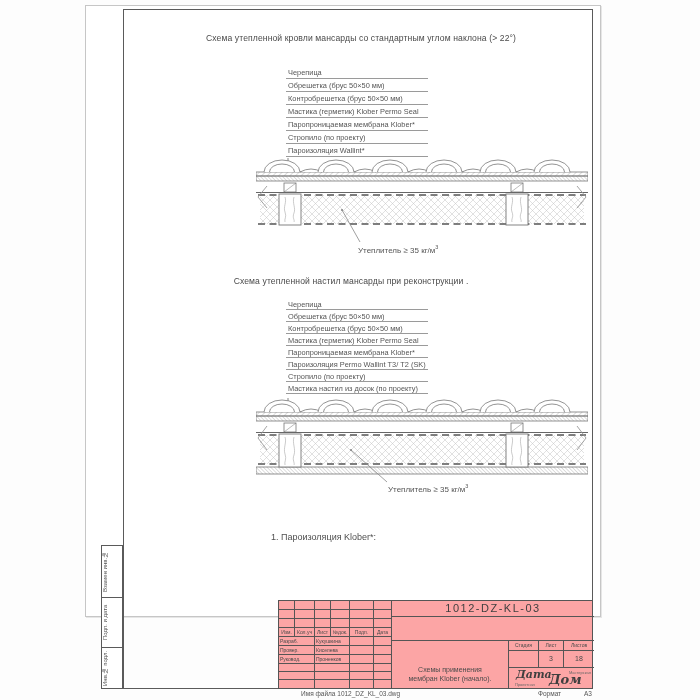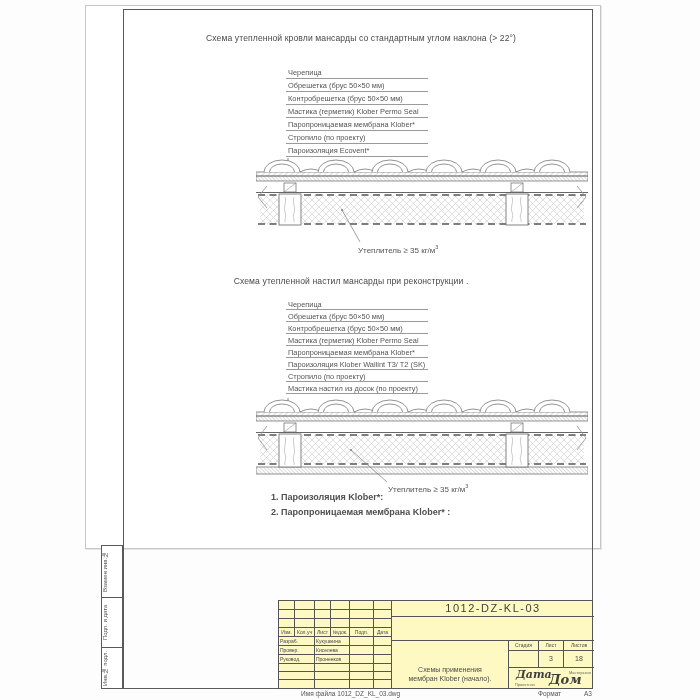--- a/index.html
+++ b/index.html
@@ -1,17 +1,17 @@
 <!DOCTYPE html>
 <html><head>
 <meta charset="utf-8">
 <style>
   * { margin:0; padding:0; box-sizing:border-box; }
   body { width:700px; height:700px; background:#fdfdfd; font-family:"Liberation Sans", sans-serif; color:#4a4a4a; position:relative; overflow:hidden; }
-  .sheet { position:absolute; left:85px; top:5px; width:516px; height:544px; background:#fff; border:1px solid #c6c6c6; box-shadow:1px 1px 0 #e6e6e6; }
+  .sheet { position:absolute; left:85px; top:5px; width:516px; height:612px; background:#fff; border:1px solid #c6c6c6; box-shadow:1px 1px 0 #e6e6e6; }
   .frame { position:absolute; left:37px; top:3px; width:470px; height:680px; border:1px solid #5a5a5a; }
 
   
   .sec-title { position:absolute; text-align:center; font-size:8.6px; color:#4a4a4a; letter-spacing:0.1px; }
   #title1 { left:88px; top:27px; width:374px; }
   #title2 { left:130px; top:270px; width:270px; }
 
   
   .layer-stack { position:absolute; left:200px; width:142px; }
   #stack1 { top:60px; }
@@ -25,31 +25,31 @@
   #diagram1 { top:152px; }
   #diagram2 { top:392px; }
 
   
   .ins-label { position:absolute; font-size:8px; color:#555; white-space:nowrap; }
   #ins1 { left:272px; top:238px; }
   #ins2 { left:302px; top:477px; }
   .ins-label sup { font-size:5.5px; vertical-align:super; }
 
   
-  .notes { position:absolute; left:185px; top:484px; width:300px;font-weight:bold; }
+  .notes { position:absolute; left:185px; top:524px; width:300px; }
   .note-line { font-size:9px; color:#4f4f4f; height:15px; line-height:15px; white-space:nowrap; }
 
   
   .vcell { position:absolute; left:15px; width:22px; border:1px solid #5a5a5a; writing-mode:vertical-rl; transform:rotate(180deg); text-align:center; font-size:6px; color:#555; background:#fff; }
   #vc1 { top:539px; height:53px; }
   #vc2 { top:591px; height:51px; }
   #vc3 { top:641px; height:42px; }
 
   
-  .stamp { position:absolute; left:192px; top:594px; width:315px; height:89px; border:1px solid #555; background:#fef9c3; font-size:5px; }
+  .stamp { position:absolute; left:192px; top:594px; width:315px; height:89px; border:1px solid #555; background:#fca5a5; font-size:5px; }
   .stamp-left { position:absolute; left:0; top:0; width:113px; height:87px; display:grid;
     grid-template-columns:16px 20px 16px 19px 24px 18px;
     grid-template-rows:9px 9px 9px 9px 9px 9px 9px 8px 8px auto; }
   .sl-cell { border-right:1px solid #555; border-bottom:1px solid #555; font-size:5px; line-height:8px; text-align:center; color:#4a4a4a; overflow:hidden; white-space:nowrap; }
   .sl-cell.sp2 { grid-column:span 2; text-align:left; padding-left:1px; }
   .stamp-left > .sl-cell:nth-last-child(-n+4) { border-bottom:none; }
   .stamp-num { position:absolute; left:113px; top:0; width:202px; height:16px; border-bottom:1px solid #555; text-align:center; font-size:11px; line-height:15px; letter-spacing:1.5px; color:#3f3f3f; }
   .stamp-mid { position:absolute; left:113px; top:16px; width:202px; height:24px; border-bottom:1px solid #555; }
   .stamp-title { position:absolute; left:113px; top:40px; width:117px; height:47px; border-right:1px solid #555; text-align:center; font-size:7px; color:#4a4a4a; padding-top:24px; line-height:9px; }
   .stage-head { position:absolute; left:230px; top:40px; width:85px; height:10px; display:flex; }
@@ -77,21 +77,21 @@
   <div class="frame"></div>
 
   <div class="sec-title" id="title1">Схема утепленной кровли мансарды со стандартным углом наклона (&gt; 22°)</div>
   <div class="layer-stack" id="stack1">
     <div class="layer-label">Черепица</div>
     <div class="layer-label">Обрешетка (брус 50×50 мм)</div>
     <div class="layer-label">Контробрешетка  (брус 50×50 мм)</div>
     <div class="layer-label">Мастика (герметик) Klober  Permo Seal</div>
     <div class="layer-label">Паропроницаемая мембрана Klober*</div>
     <div class="layer-label">Стропило (по проекту)</div>
-    <div class="layer-label">Пароизоляция Ecovent*</div>
+    <div class="layer-label">Пароизоляция Wallint*</div>
   </div>
 
   <svg class="diagram" id="diagram1" width="332" height="115" viewBox="0 0 332 115">
     <defs>
       <pattern id="hA" width="4" height="4" patternUnits="userSpaceOnUse" patternTransform="rotate(45)">
           <line x1="0" y1="0" x2="0" y2="4" stroke="#9a9a9a" stroke-width="0.7"></line>
         </pattern>
       <pattern id="hB" width="2.6" height="2.6" patternUnits="userSpaceOnUse" patternTransform="rotate(-45)">
           <line x1="0" y1="0" x2="0" y2="2.6" stroke="#8d8d8d" stroke-width="0.6"></line>
         </pattern>
@@ -139,21 +139,21 @@
   </svg>
   <div class="ins-label" id="ins1"><span>Утеплитель ≥ 35 кг/м</span><sup>3</sup></div>
 
   <div class="sec-title" id="title2">Схема утепленной настил мансарды при реконструкции .</div>
   <div class="layer-stack" id="stack2">
     <div class="layer-label">Черепица</div>
     <div class="layer-label">Обрешетка (брус 50×50 мм)</div>
     <div class="layer-label">Контробрешетка  (брус 50×50 мм)</div>
     <div class="layer-label">Мастика (герметик) Klober  Permo Seal</div>
     <div class="layer-label">Паропроницаемая мембрана Klober*</div>
-    <div class="layer-label">Пароизоляция Klober Wallint Т3/ Т2 (SK)</div>
+    <div class="layer-label">Пароизоляция Permo Wallint Т3/ Т2 (SK)</div>
     <div class="layer-label">Стропило (по проекту)</div>
     <div class="layer-label">Мастика настил из досок (по проекту)</div>
   </div>
 
   <svg class="diagram" id="diagram2" width="332" height="124" viewBox="0 0 332 124">
     <g>
       <path d="M32,0 V8" stroke="#777" stroke-width="0.9" fill="none"></path>
       <path d="M29.6,8 L34.4,8 L32,14 Z" fill="#777"></path>
     </g>
     <g stroke="#777" stroke-width="0.8">
@@ -188,21 +188,20 @@
     </g>
     <g>
       <circle cx="95" cy="52" r="1.1" fill="#888"></circle>
       <path d="M95,52 L131,84" stroke="#888" stroke-width="0.8" fill="none"></path>
     </g>
   </svg>
   <div class="ins-label" id="ins2"><span>Утеплитель ≥ 35 кг/м</span><sup>3</sup></div>
 
   <div class="notes">
     <div class="note-line">1. Пароизоляция Klober*:</div>
-    <div class="note-line">2. Паропроницаемая мембрана Klober* :</div>
   </div>
 
   <div class="vcell" id="vc1">Взамен инв.№</div>
   <div class="vcell" id="vc2">Подп. и дата</div>
   <div class="vcell" id="vc3">Инв.№ подл.</div>
 
   <div class="stamp">
     <div class="stamp-left">
       <div class="sl-cell"></div>
         <div class="sl-cell"></div>

